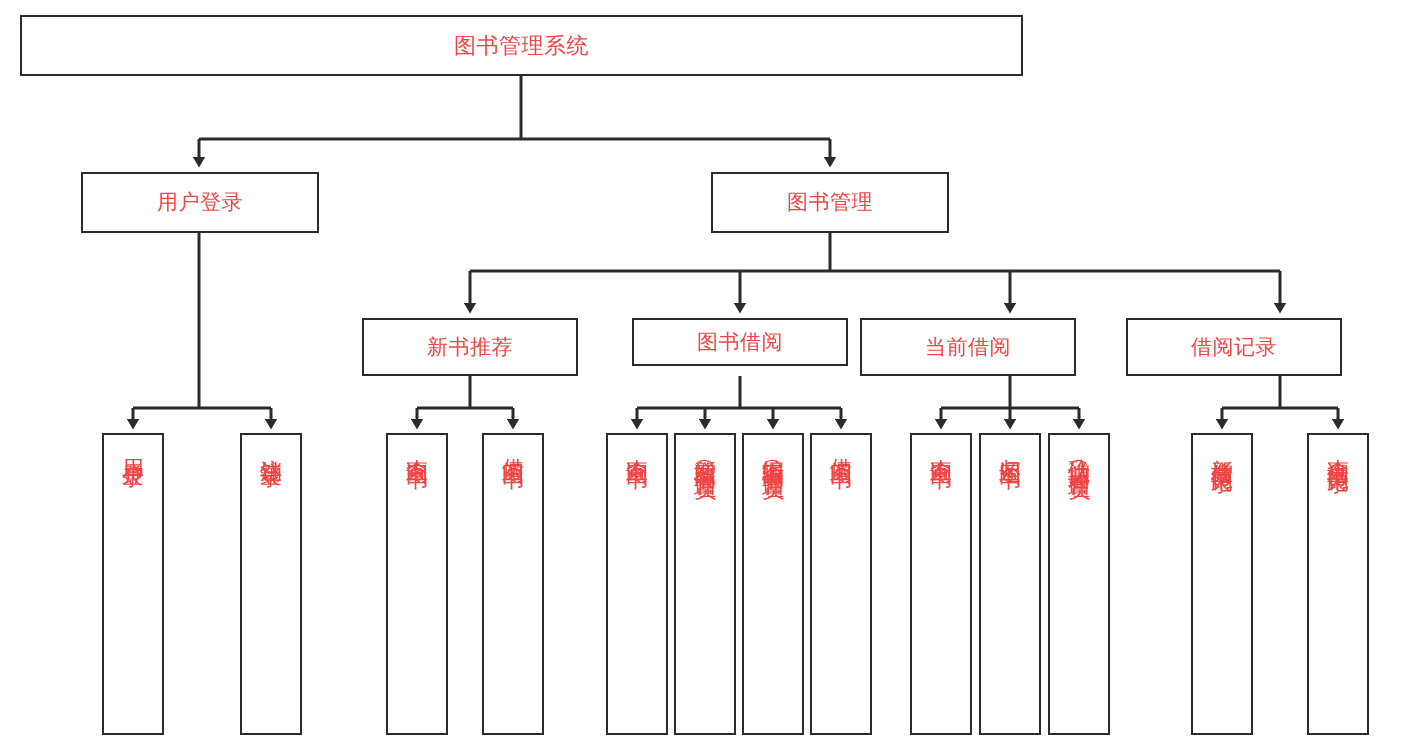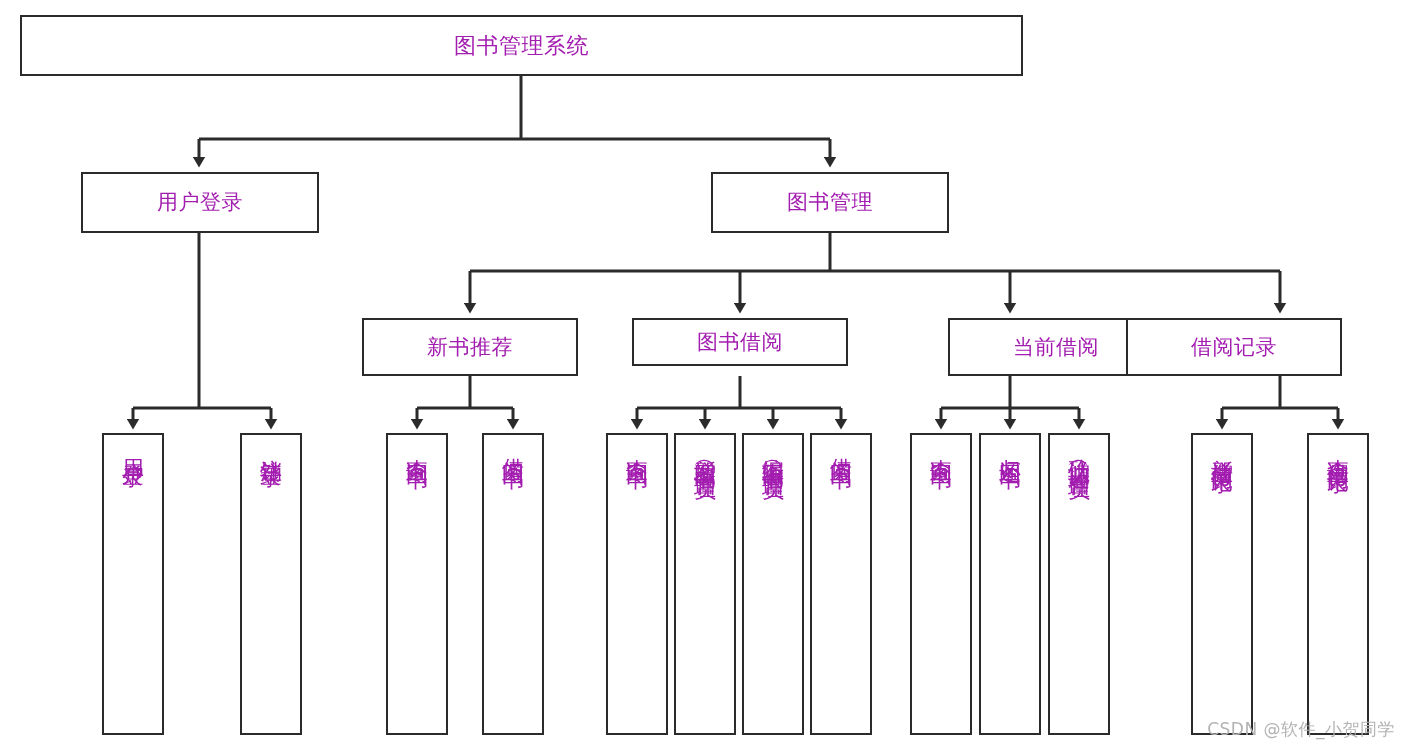--- a/index.html
+++ b/index.html
@@ -28,21 +28,21 @@
     pointer-events: none;
   }
   .node {
     position: absolute;
     box-sizing: border-box;
     border: 2px solid #2b2b2b;
     background: #ffffff;
     display: flex;
     align-items: center;
     justify-content: center;
-    color: #a21caf;
+    color: #ef4444;
     z-index: 2;
   }
   .node .lbl {
     display: block;
     text-align: center;
     line-height: 1.18;
     letter-spacing: 0.5px;
   }
   
   .node.h .lbl {
@@ -141,21 +141,21 @@
   <div class="node h" style="left:362px; top:318px; width:216px; height:58px;">
     <span class="lbl">新书推荐</span>
   </div>
 
   <div class="node h" style="left:711px; top:172px; width:238px; height:61px;">
     <span class="lbl">图书管理</span>
   </div>
   <div class="node h" style="left:632px; top:318px; width:216px; height:48px;">
     <span class="lbl">图书借阅</span>
   </div>
-  <div class="node h" style="left:948px; top:318px; width:216px; height:58px;">
+  <div class="node h" style="left:860px; top:318px; width:216px; height:58px;">
     <span class="lbl">当前借阅</span>
   </div>
   <div class="node h" style="left:1126px; top:318px; width:216px; height:58px;">
     <span class="lbl">借阅记录</span>
   </div>
 
   <div class="node v" style="left:102px; top:433px; width:62px; height:302px;">
     <span class="lbl">用户登录</span>
   </div>
   <div class="node v" style="left:240px; top:433px; width:62px; height:302px;">
@@ -192,15 +192,14 @@
     <span class="lbl">确认归还（管理员）</span>
   </div>
 
   <div class="node v" style="left:1191px; top:433px; width:62px; height:302px;">
     <span class="lbl">新增借阅记录</span>
   </div>
   <div class="node v" style="left:1307px; top:433px; width:62px; height:302px;">
     <span class="lbl">查询借阅记录</span>
   </div>
 
-  <div class="watermark">CSDN @软件_小贺同学</div>
 
 </div>
 
 </body></html>

